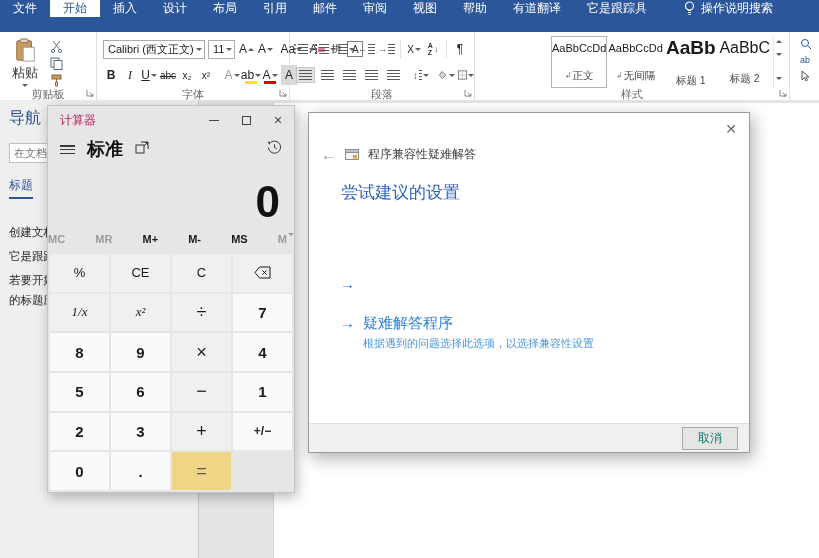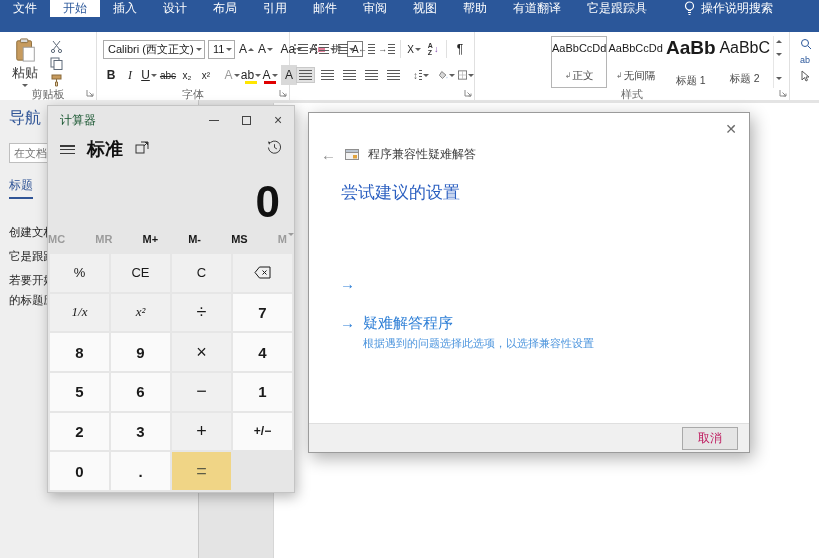--- a/index.html
+++ b/index.html
@@ -77,21 +77,21 @@
   .nav-tabs { display:flex; gap:22px; margin-top:14px; font-size:12px; color:#444; }
   .nav-tab.on { color:#2f5496; border-bottom:2px solid #2f5496; padding-bottom:3px; }
   .nav-lines { margin-top:26px; font-size:11.5px; color:#262626; }
   .nav-lines div { margin-bottom:9px; white-space:nowrap; }
   .nav-lines div.tight { margin-top:-4px; }
   .page { position:absolute; left:273px; top:3px; right:-20px; bottom:0; background:#fff; border-left:1px solid #d6d6d6; }
 
   
   .calc { position:absolute; left:47px; top:105px; width:248px; height:388px; background:#e6e6e6; border:1px solid #c4c4c4; box-shadow:2px 4px 12px rgba(0,0,0,.28); display:flex; flex-direction:column; }
   .calc-titlebar { height:28px; display:flex; align-items:center; flex:none; }
-  .calc-title { font-size:12px; color:#14532d; padding-left:12px; }
+  .calc-title { font-size:12px; color:#be185d; padding-left:12px; }
   .calc-controls { margin-left:auto; display:flex; }
   .cbtn { width:32px; height:28px; display:flex; align-items:center; justify-content:center; color:#444; }
   .ico-min { width:10px; height:1px; background:#444; }
   .ico-max { width:9px; height:9px; border:1px solid #444; }
   .ico-x { font-size:14px; line-height:1; }
   .calc-nav { height:30px; display:flex; align-items:center; gap:12px; padding:0 12px; flex:none; }
   .hamburger { width:15px; height:9px; background-image:repeating-linear-gradient(to bottom,#3a3a3a 0 1.5px,transparent 1.5px 3.8px); }
   .calc-mode { font-size:18px; font-weight:700; color:#111; }
   .calc-hist { margin-left:auto; }
   .calc-display { height:62px; display:flex; align-items:flex-end; justify-content:flex-end; padding:0 14px 2px 0; font-size:44px; font-weight:600; color:#111; line-height:1; flex:none; }
@@ -111,21 +111,21 @@
   .dlg-header { position:absolute; top:33px; left:12px; display:flex; align-items:center; gap:9px; }
   .dlg-back { color:#8f8f8f; font-size:15px; line-height:1; }
   .dlg-title { font-size:12px; color:#3f3f3f; }
   .dlg-heading { position:absolute; top:68px; left:32px; font-size:17px; color:#2b5fc0; }
   .dlg-options { position:absolute; top:162px; left:31px; right:20px; }
   .dlg-opt { display:flex; gap:8px; margin-bottom:21px; }
   .opt-arrow { color:#2e7fd6; font-size:15px; line-height:18px; }
   .opt-title { font-size:15px; color:#2e7fd6; margin-bottom:3px; }
   .opt-desc { font-size:11px; color:#4b94dd; }
   .dlg-footer { position:absolute; left:0; right:0; bottom:0; height:29px; background:#f0f0f0; border-top:1px solid #dfdfdf; display:flex; align-items:center; justify-content:flex-end; padding-right:11px; }
-  .btn-cancel { background:#e5e5e5; border:1px solid #a9a9a9; font-size:12px; color:#be185d; padding:2px 15px; font-family:inherit; }
+  .btn-cancel { background:#e5e5e5; border:1px solid #a9a9a9; font-size:12px; color:#0f766e; padding:2px 15px; font-family:inherit; }
 </style>
 </head>
 <body>
 
 <div class="screen">
 
   <div class="tabbar">
     <div class="tab">文件</div>
     <div class="tab active">开始</div>
     <div class="tab">插入</div>
@@ -355,20 +355,21 @@
             <span class="caret"></span>
           </span>
         <span class="rbtn">
             <svg width="12" height="12" viewBox="0 0 12 12">
               <rect x="0.5" y="0.5" width="11" height="11" fill="none" stroke="#5a5a5a"></rect>
               <path d="M6 0.5 V11.5 M0.5 6 H11.5" stroke="#b9b9b9"></path>
             </svg>
             <span class="caret"></span>
           </span>
       </div>
+      <div class="g-label"><span>段落</span></div>
       <span class="launcher"><svg width="8" height="8" viewBox="0 0 8 8">
             <path d="M1 1 v6 h6" fill="none" stroke="#8a8a8a"></path>
             <path d="M3.5 3.5 L7 7 M7 4.5 V7 H4.5" fill="none" stroke="#8a8a8a"></path>
           </svg></span>
     </div>
 
     <div class="group g-styles">
       <div class="styles-row">
         <div class="scard sel">
           <span class="sprev">AaBbCcDd</span>

